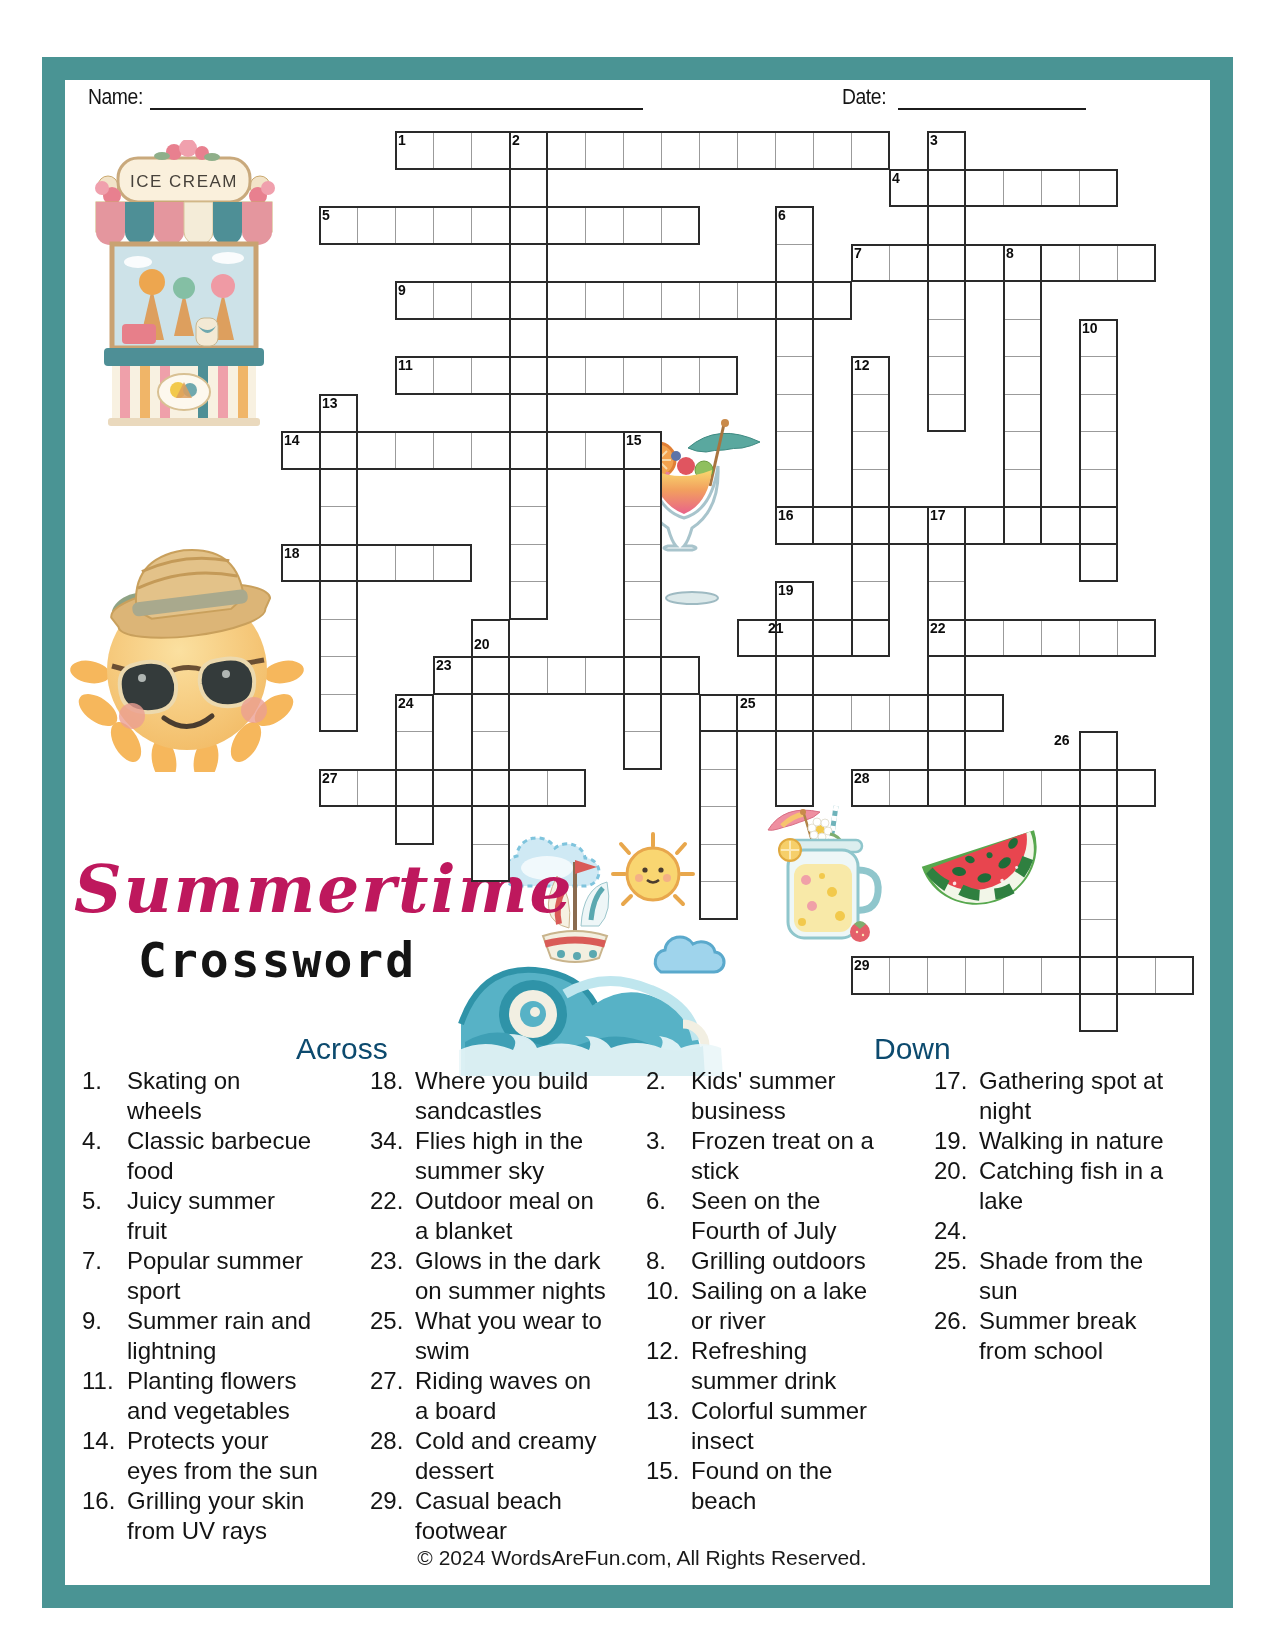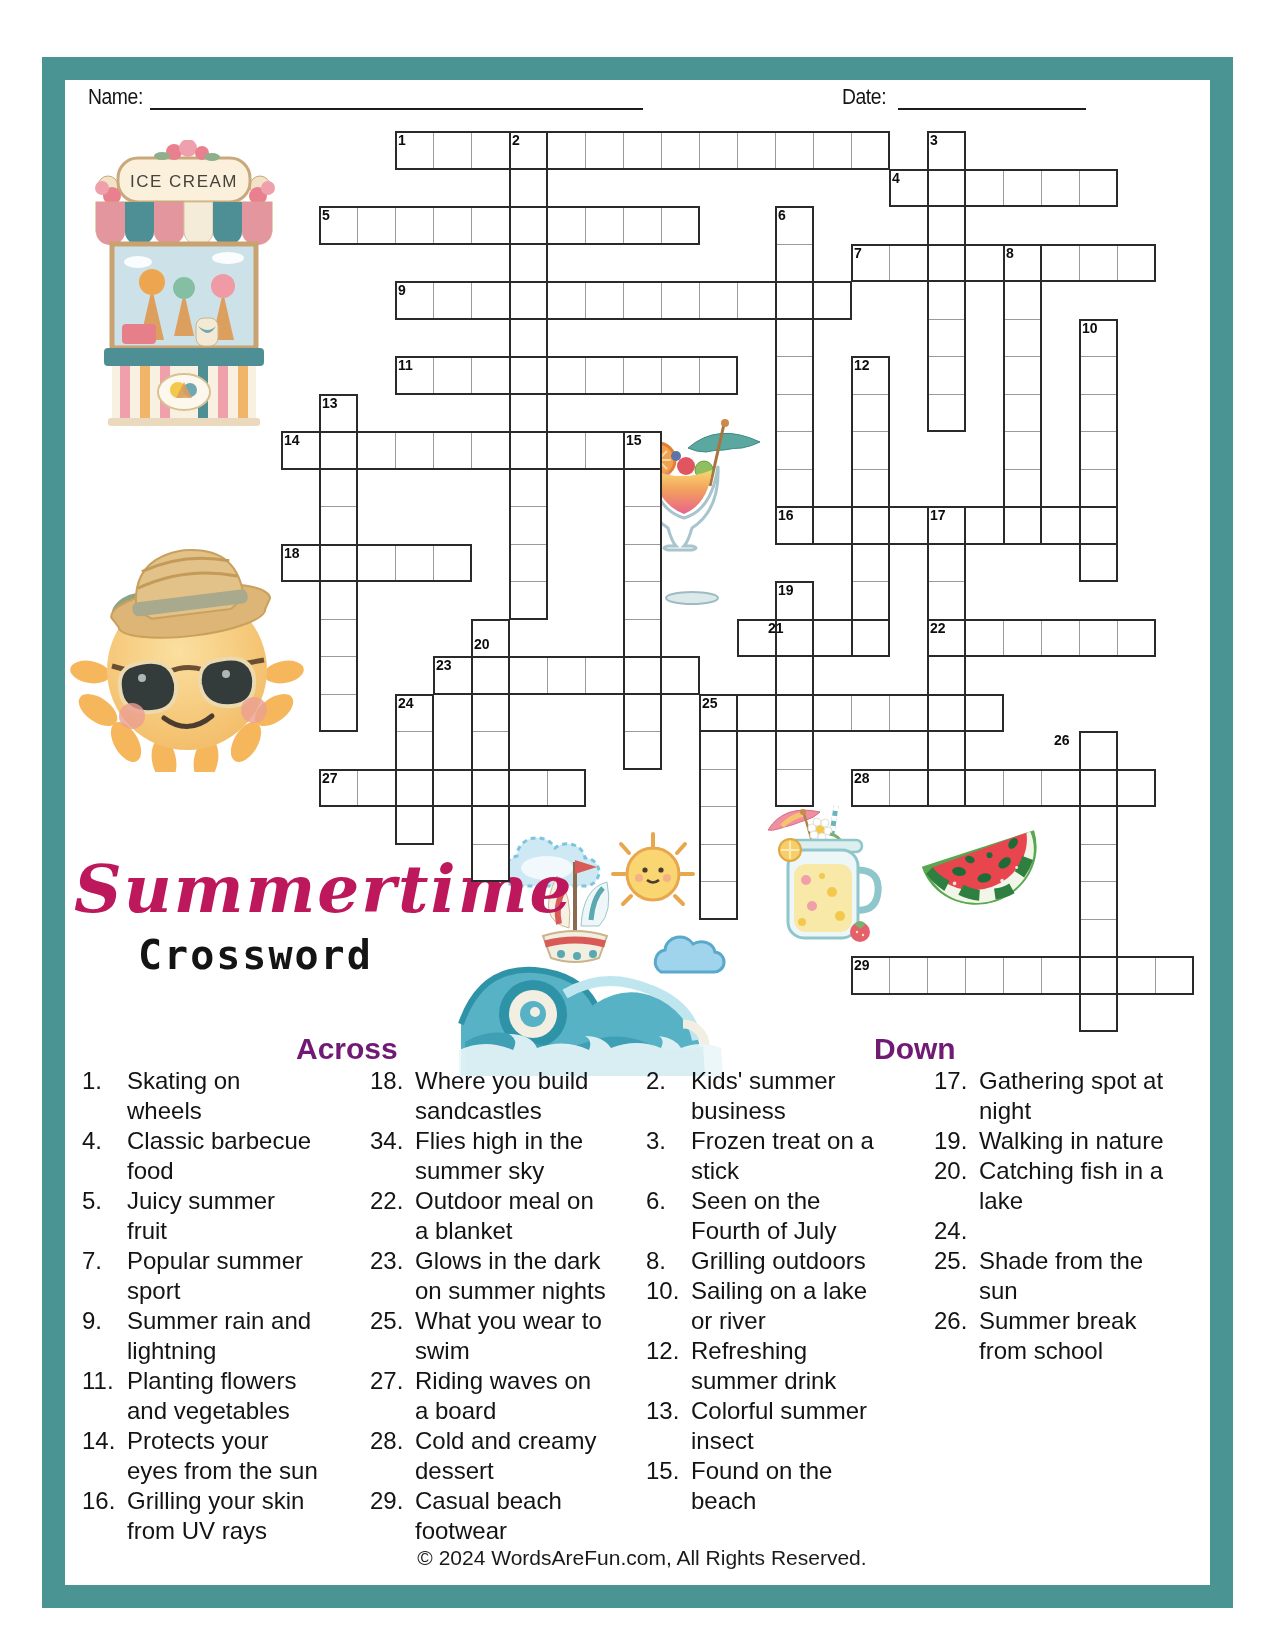--- a/index.html
+++ b/index.html
@@ -8,30 +8,30 @@
   .frame{position:absolute;left:42px;top:57px;width:1191px;height:1551px;
          border:23px solid #4a9494;box-sizing:border-box;}
   
   .hdr-label{position:absolute;font-size:22px;color:#151515;letter-spacing:-0.5px;
              font-family:"Liberation Sans",sans-serif;transform:scaleX(.88);transform-origin:left;}
   .write-line{position:absolute;border-bottom:2px solid #1c1c1c;height:0;}
   
   .title-script{position:absolute;left:74px;top:850px;font-family:"DejaVu Serif",serif;
     font-style:italic;font-weight:bold;font-size:66px;color:#be185d;letter-spacing:2px;}
   .title-sub{position:absolute;left:138px;top:932px;font-family:"DejaVu Sans Mono",monospace;
-    font-weight:bold;font-size:40px;color:#141414;letter-spacing:2px;}
+    font-weight:bold;font-size:48px;color:#141414;letter-spacing:2px;}
   
   #grid-layer{position:absolute;left:0;top:0;width:100%;height:100%;}
   .cw-cell{position:absolute;width:39px;height:38.5px;box-sizing:border-box;
            background:#fff;border:1px solid #9b9b9b;z-index:2;}
   .cw-word{position:absolute;box-sizing:border-box;border:2px solid #2a2a2a;
            background:transparent;pointer-events:none;z-index:3;}
   .cw-num{position:absolute;font:bold 14px "Liberation Sans",sans-serif;color:#0d0d0d;z-index:4;}
   
-  .clue-heading{position:absolute;font-weight:bold;font-size:30px;color:#701a75;}
+  .clue-heading{position:absolute;font-weight:normal;font-size:30px;color:#0c4a6e;}
   .clue-col{position:absolute;display:flex;flex-direction:column;}
   .clue{display:flex;font-size:24px;line-height:30px;color:#141414;}
   .cnum{flex:0 0 45px;}
   .c1 .ctext{width:192px;} .c2 .ctext{width:196px;} .c3 .ctext{width:188px;} .c4 .ctext{width:200px;}
   .copyright{position:absolute;left:242px;top:1546px;width:800px;text-align:center;
              font-size:21px;color:#1a1a1a;}
   .illus{position:absolute;}
 </style>
 </head>
 <body>
@@ -531,21 +531,21 @@
       <span class="cw-num" style="left: 322px; top: 207px;">5</span>
       <span class="cw-num" style="left: 854px; top: 244.5px;">7</span>
       <span class="cw-num" style="left: 398px; top: 282px;">9</span>
       <span class="cw-num" style="left: 398px; top: 357px;">11</span>
       <span class="cw-num" style="left: 284px; top: 432px;">14</span>
       <span class="cw-num" style="left: 778px; top: 507px;">16</span>
       <span class="cw-num" style="left: 284px; top: 544.5px;">18</span>
       <span class="cw-num" style="left: 740px; top: 619.5px; margin-left: 28px;">21</span>
       <span class="cw-num" style="left: 930px; top: 619.5px;">22</span>
       <span class="cw-num" style="left: 436px; top: 657px;">23</span>
-      <span class="cw-num" style="left: 702px; top: 694.5px;">25</span>
+      <span class="cw-num" style="left: 740px; top: 694.5px;">25</span>
       <span class="cw-num" style="left: 322px; top: 769.5px;">27</span>
       <span class="cw-num" style="left: 854px; top: 769.5px;">28</span>
       <span class="cw-num" style="left: 854px; top: 957px;">29</span>
       <span class="cw-num" style="left: 512px; top: 132px;">2</span>
       <span class="cw-num" style="left: 930px; top: 132px;">3</span>
       <span class="cw-num" style="left: 778px; top: 207px;">6</span>
       <span class="cw-num" style="left: 1006px; top: 244.5px;">8</span>
       <span class="cw-num" style="left: 1082px; top: 319.5px;">10</span>
       <span class="cw-num" style="left: 854px; top: 357px;">12</span>
       <span class="cw-num" style="left: 322px; top: 394.5px;">13</span>

